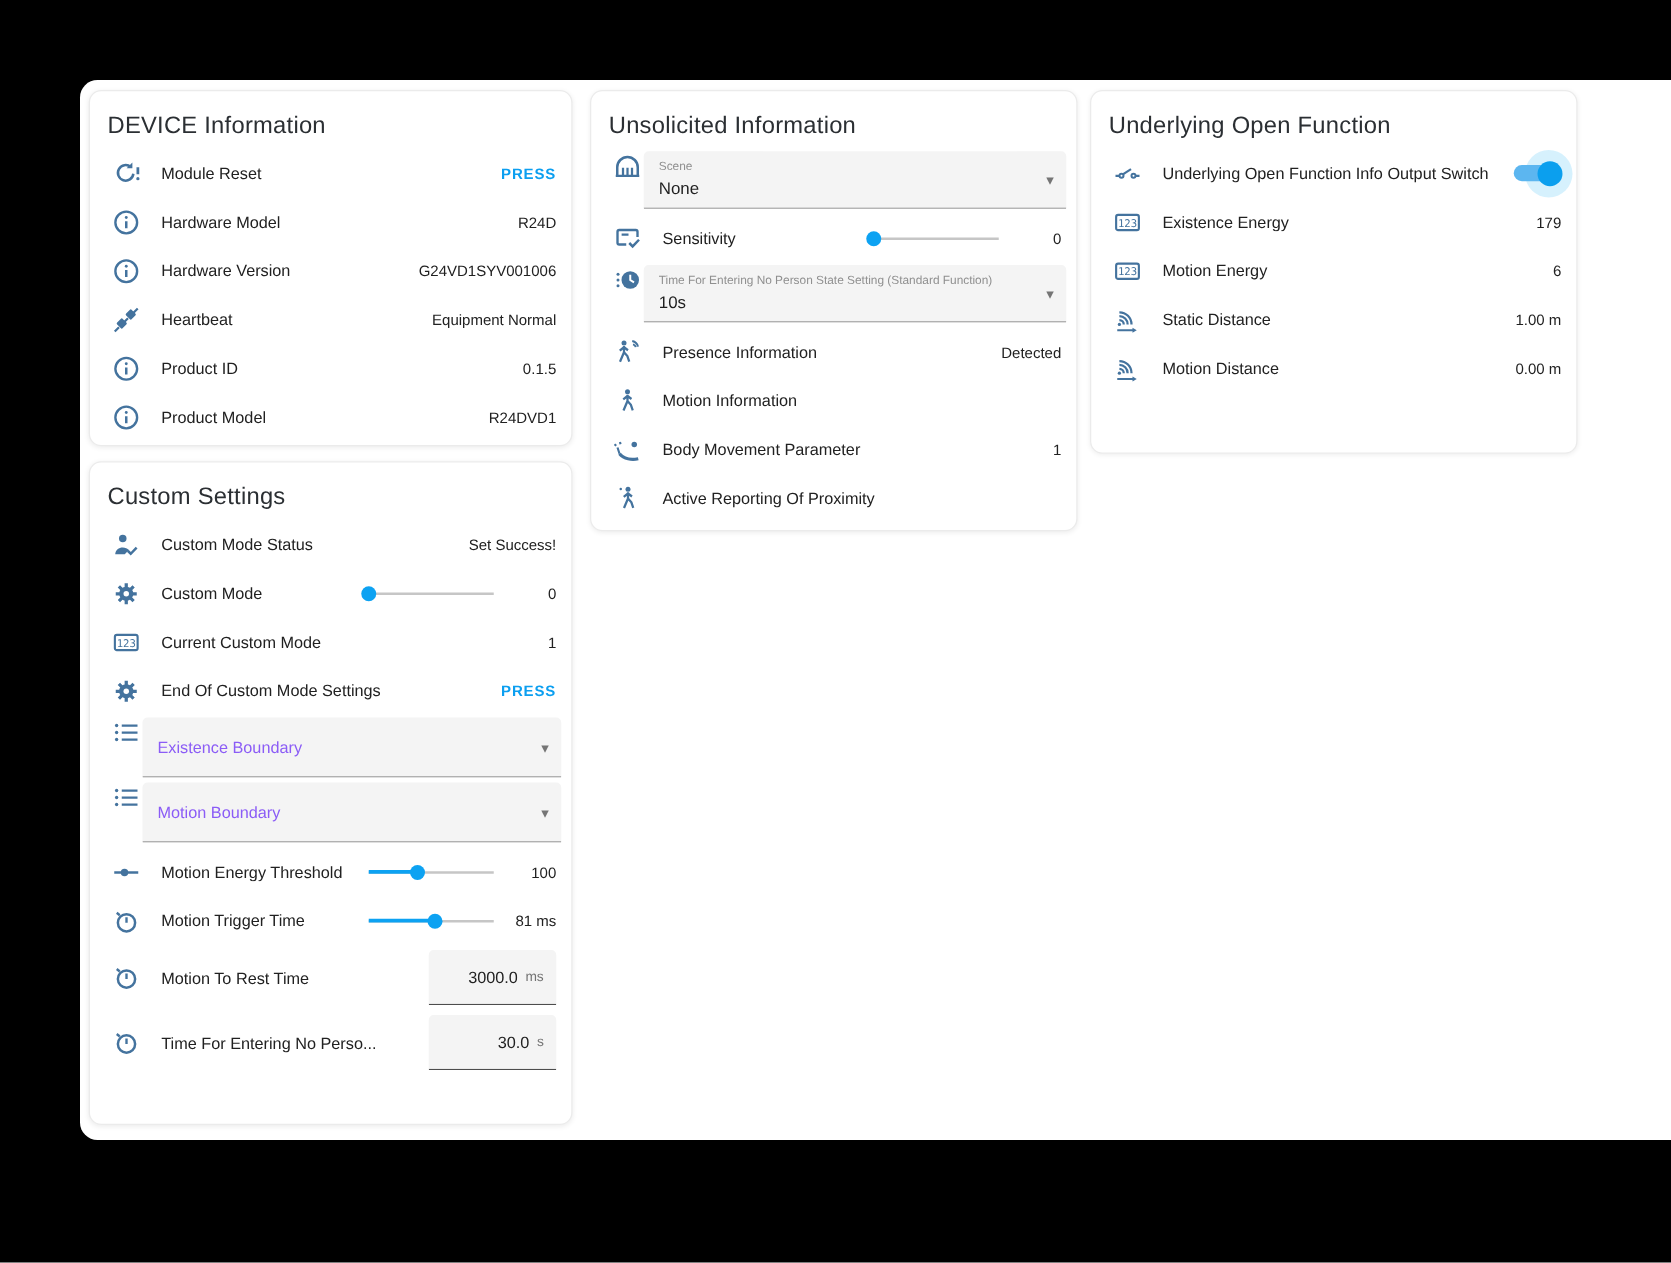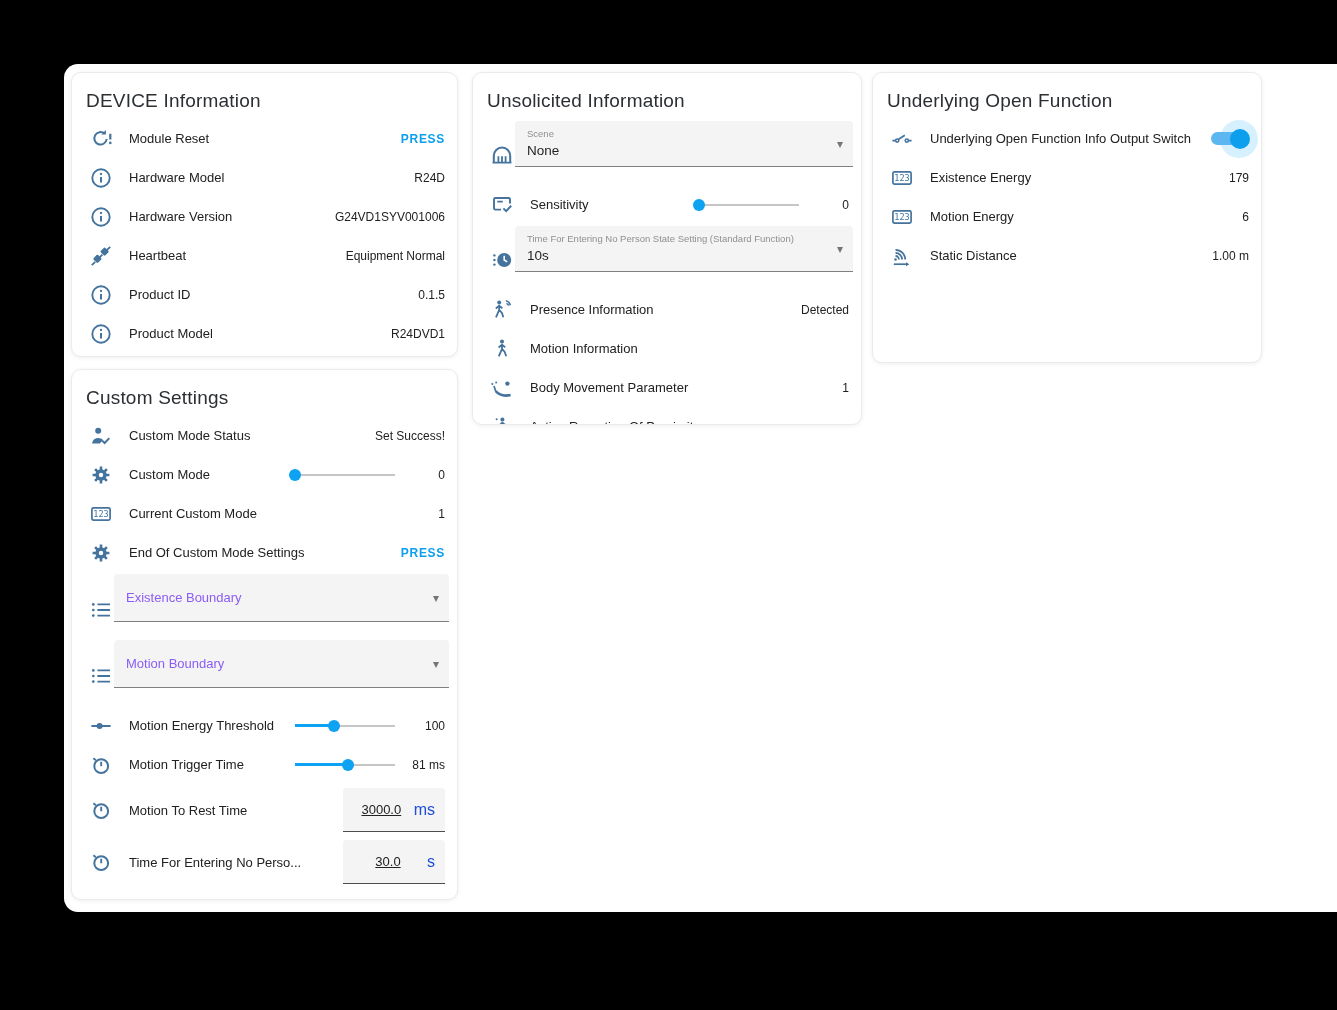--- a/index.html
+++ b/index.html
@@ -39,21 +39,21 @@
   
   .slider{position:relative;width:100px;height:14px;flex:0 0 100px;cursor:pointer;}
   .slider .track{position:absolute;left:0;right:0;top:6px;height:2px;background:#c6c6c6;}
   .slider .fill{position:absolute;left:0;top:5.5px;height:3px;background:#0da2f2;width:0;}
   .slider .thumb{
     position:absolute;top:1px;width:12px;height:12px;border-radius:50%;
     background:#0da2f2;margin-left:-6px;left:0;
   }
   .slider + .val{width:42px;flex:0 0 42px;margin-left:8px;}
   
-  .sel-row{display:flex;align-items:flex-end;padding:0 8px 0 17px;margin:2px 0 18px;}
+  .sel-row{display:flex;align-items:flex-start;padding:0 8px 0 17px;margin:2px 0 4px;}
   .sel-row .icon{margin-right:1px;}
   .sel{
     flex:1;position:relative;background:#f4f4f4;border-bottom:1px solid #7f7f7f;
     border-radius:4px 4px 0 0;height:46px;box-sizing:border-box;
     padding:7px 30px 0 12px;cursor:pointer;
   }
   .sel .flabel{font-size:9.5px;color:#8f8f8f;white-space:nowrap;overflow:hidden;text-overflow:ellipsis;}
   .sel .fvalue{font-size:13.5px;color:#1f1f1f;margin-top:4px;}
   .sel.placeholder{height:48px;display:flex;align-items:center;padding-top:0;}
   .sel.placeholder .fvalue{font-size:13px;color:#8b5cf6;margin-top:0;}
@@ -63,23 +63,23 @@
   }
   
   .input-row{height:52px;}
   .tbox{
     width:102px;flex:0 0 102px;height:44px;background:#f4f4f4;
     border-bottom:1px solid #4d4d4d;border-radius:4px 4px 0 0;
     display:flex;align-items:center;box-sizing:border-box;padding:0 10px;
   }
   .tbox input{
     flex:1;min-width:0;border:none;background:transparent;outline:none;
-    font-family:"Liberation Sans", sans-serif;font-size:13px;color:#212121;text-align:center;text-decoration:underline;
-  }
-  .tbox .unit{font-size:16px;color:#1d4ed8;margin-left:4px;}
+    font-family:"Liberation Sans", sans-serif;font-size:13px;color:#212121;text-align:right;
+  }
+  .tbox .unit{font-size:11px;color:#737373;margin-left:4px;}
   
   .switch{position:relative;width:36px;height:20px;flex:0 0 36px;margin:0 2px 0 8px;cursor:pointer;}
   .switch .halo{position:absolute;right:-11px;top:-9px;width:38px;height:38px;border-radius:50%;background:rgba(3,169,244,.16);}
   .switch .track{position:absolute;left:0;top:3.5px;width:32px;height:13px;border-radius:7px;background:#5cb6f0;}
   .switch .knob{position:absolute;right:-3px;top:0;width:20px;height:20px;border-radius:50%;background:#0b9fee;}
 </style>
 </head>
 <body>
 
 <svg width="0" height="0" style="position:absolute" aria-hidden="true">
@@ -478,15 +478,24 @@
     </div>
     <div class="r">
       <span class="icon">
           <svg>
             <use href="#i-signal"></use>
           </svg>
         </span>
       <span class="lbl">Static Distance</span>
       <span class="val">1.00 m</span>
     </div>
+    <div class="r">
+      <span class="icon">
+          <svg>
+            <use href="#i-signal"></use>
+          </svg>
+        </span>
+      <span class="lbl">Motion Distance</span>
+      <span class="val">0.00 m</span>
+    </div>
   </div>
 
 </div>
 
 </body></html>

